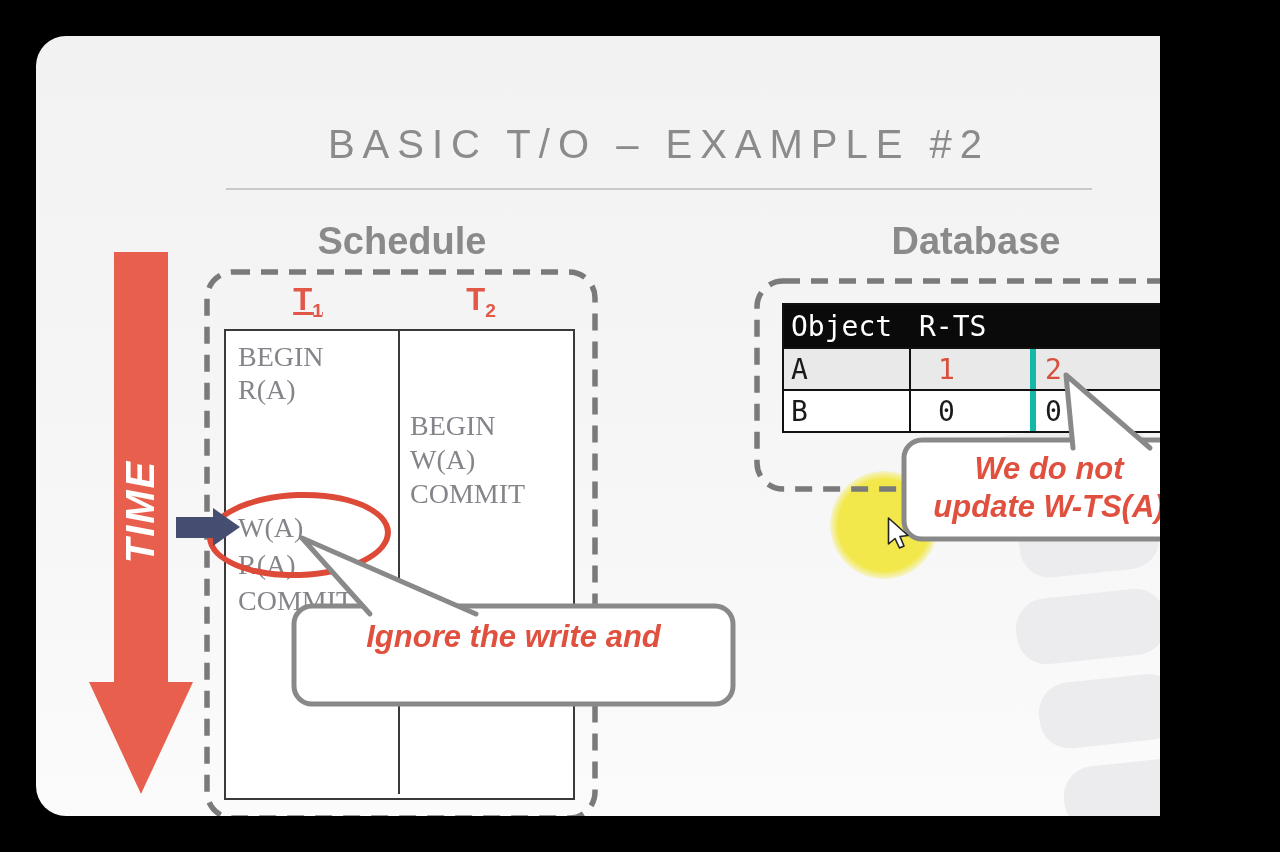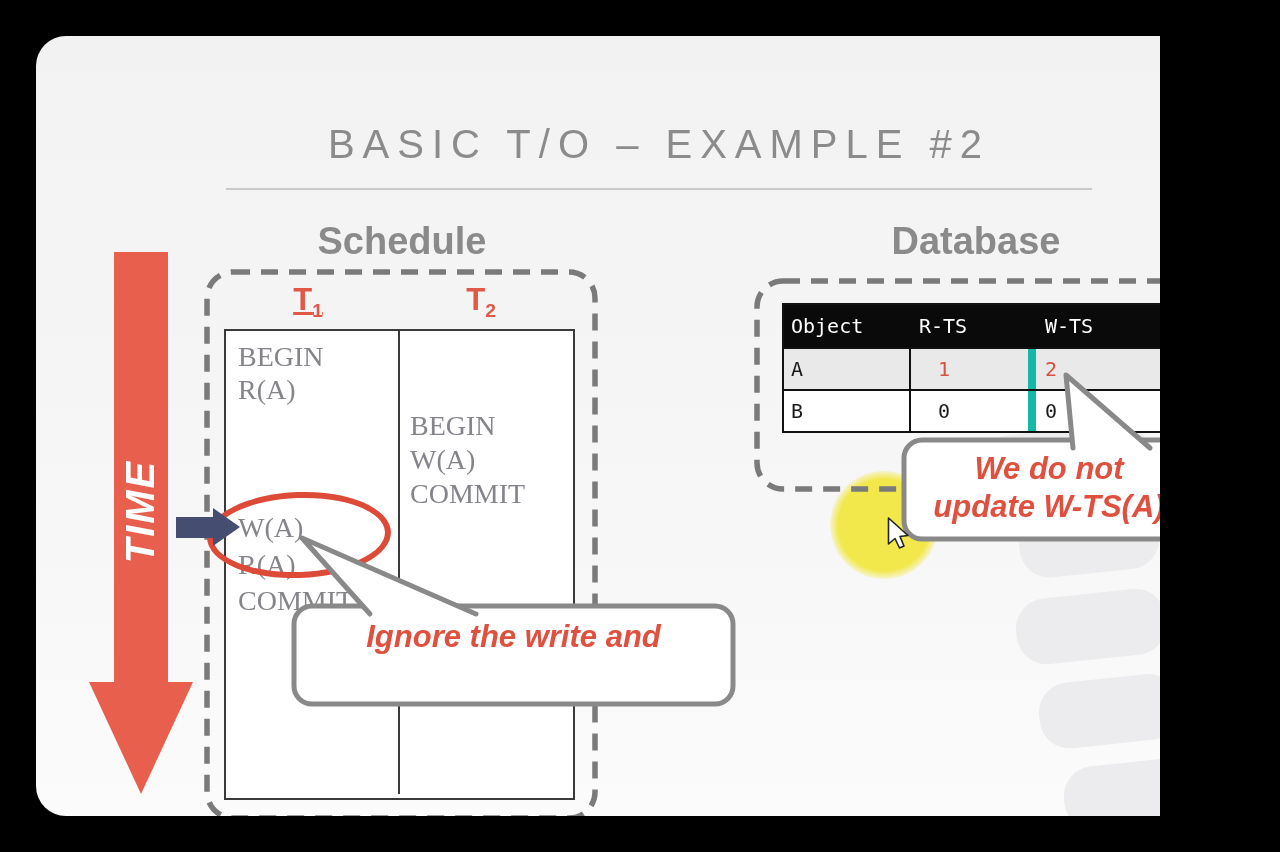--- a/index.html
+++ b/index.html
@@ -40,23 +40,23 @@
   .navy-shaft{left:140px;top:481px;width:37px;height:21px;background:#454E70;}
   .navy-head{left:177px;top:472px;width:0;height:0;border-top:19px solid transparent;
              border-bottom:19px solid transparent;border-left:27px solid #454E70;}
 
   
   .db-table{left:746px;top:267px;width:384px;border:2px solid #111;background:#fff;}
   .db-row{display:flex;height:40px;align-items:center;border-top:2px solid #111;}
   .db-row.header{height:42px;background:#0a0a0a;border-top:none;}
   .db-row.shade{background:#e9e9e9;}
   .db-cell{height:100%;display:flex;align-items:center;box-sizing:border-box;
-           font-family:"DejaVu Sans Mono",monospace;font-size:20px;color:#1a1a1a;text-align:center;}
+           font-family:"DejaVu Sans Mono",monospace;font-size:28px;color:#1a1a1a;text-align:center;}
   .db-cell.c1{width:127px;padding-left:7px;border-right:2px solid #111;}
-  .db-cell.c2{width:125px;padding-left:8px;border-right:8px solid #14b8a6;}
+  .db-cell.c2{width:125px;padding-left:8px;border-right:6px solid #14b8a6;}
   .db-cell.c3{width:123px;padding-left:9px;}
   .db-row.header .db-cell{color:#fff;border-right-color:#0a0a0a;}
   .val-red{color:#D94F3D;}
   .db-cell.c2.value{padding-left:27px;}
 
   
   .callout-text{color:#E0503F;font-weight:700;font-style:italic;font-size:31px;
                 text-align:center;line-height:38px;white-space:nowrap;}
   .co-ignore-text{left:258px;top:582px;width:439px;}
   .co-wts-text{left:868px;top:414px;width:290px;}
@@ -126,21 +126,20 @@
     <div class="abs navy-head"></div>
 
     <div class="abs section-heading db-heading">Database</div>
     <svg class="abs" style="left:718px;top:242px;" width="444" height="214" viewBox="0 0 444 214">
       <rect x="3" y="3" width="438" height="208" rx="26" fill="none" stroke="#7a7a7a" stroke-width="5.5" stroke-dasharray="17 11"></rect>
     </svg>
     <div class="abs db-table">
       <div class="db-row header">
         <div class="db-cell c1">Object</div>
         <div class="db-cell c2">R-TS</div>
-        <div class="db-cell c3">W-TS</div>
       </div>
       <div class="db-row shade">
         <div class="db-cell c1">A</div>
         <div class="db-cell c2 value val-red">1</div>
         <div class="db-cell c3 val-red">2</div>
       </div>
       <div class="db-row">
         <div class="db-cell c1">B</div>
         <div class="db-cell c2 value">0</div>
         <div class="db-cell c3">0</div>

